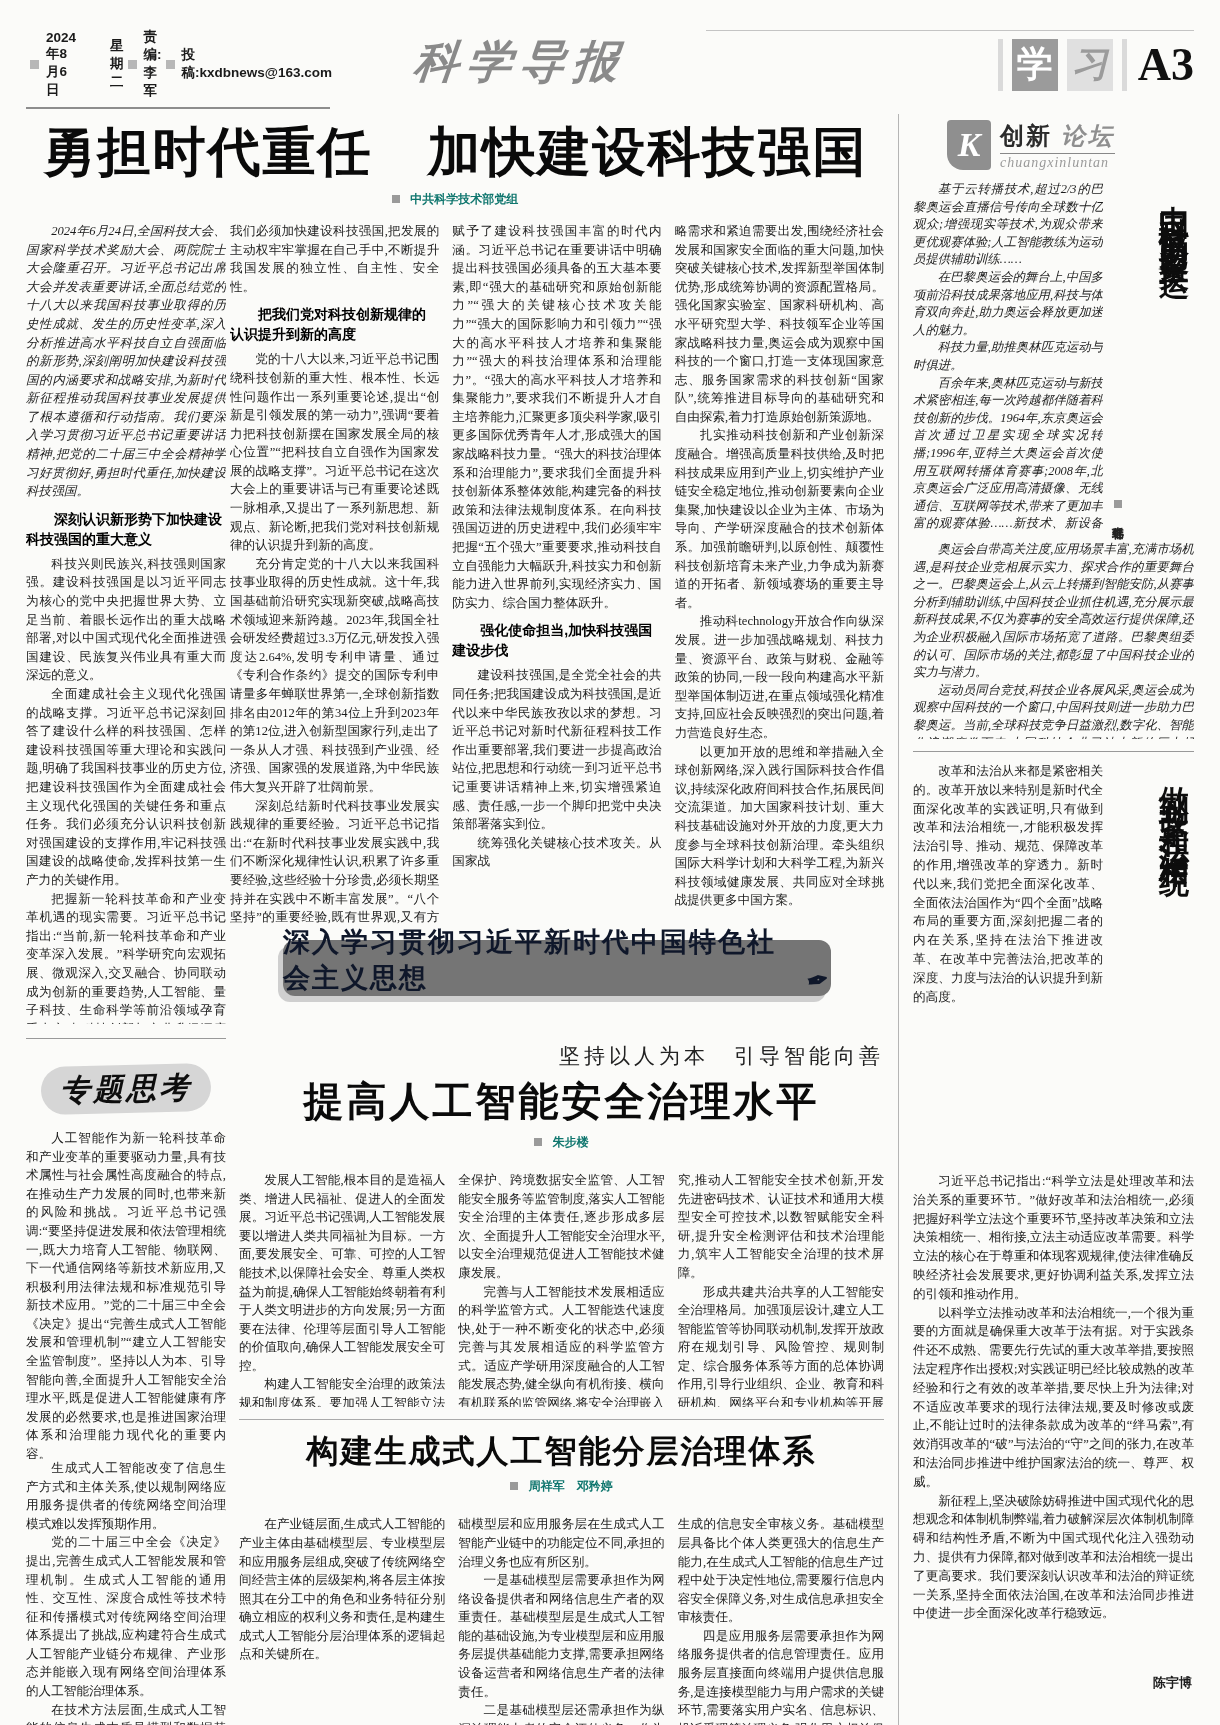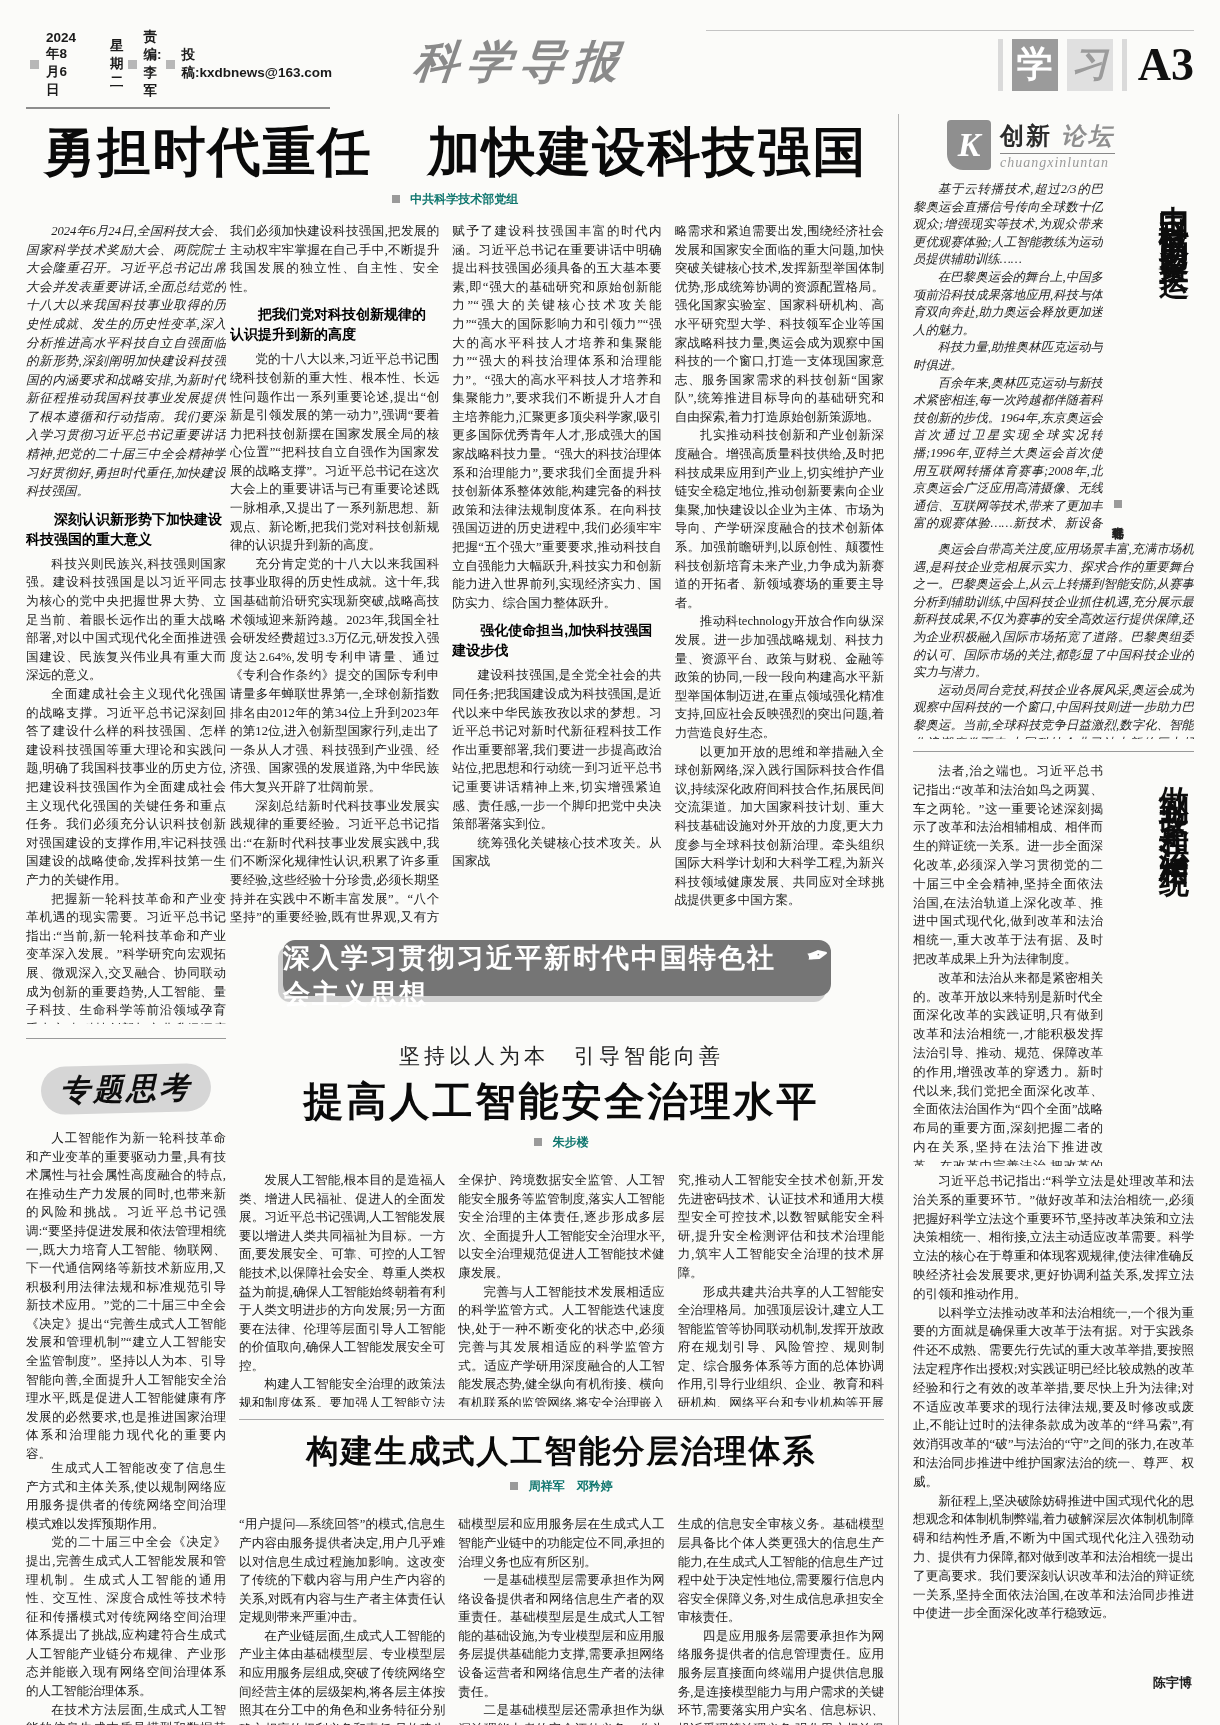--- a/index.html
+++ b/index.html
@@ -41,34 +41,34 @@
   .cgroup{flex:1;min-width:0;}
   .cols3{display:flex;gap:13px;}
   .cols3 .col{flex:1;min-width:0;}
   .a1cols{height:702px;}
   p{margin:0;font-size:12.6px;line-height:18.6px;text-align:justify;text-indent:2em;}
   p.cont{text-indent:0;}
   p.lead{font-style:italic;}
   h4{font:700 14px/20px "Liberation Sans",sans-serif;color:#000;margin:8px 0 6px;text-indent:2em;}
   
   .banner{width:548px;height:56px;margin:16px auto 0;background:#757575;border-radius:12px;
-          display:flex;align-items:flex-start;justify-content:center;gap:16px;color:#ffffff;
+          display:flex;align-items:flex-end;justify-content:center;gap:16px;color:#0f172a;
           font:900 27px "Liberation Sans",sans-serif;letter-spacing:2px;
           box-shadow:-5px 6px 0 #cfcfcf;}
   .pen{font-size:26px;transform:rotate(-12deg);flex:none;}
   
   .art2row{display:flex;gap:13px;margin-top:14px;}
   .colside{width:200px;flex:none;border-top:1px solid #999;}
   .badge{width:170px;height:48px;margin:26px auto 16px;background:#d6d6d6;border-radius:26px;
          display:flex;align-items:center;justify-content:center;color:#0d0d0d;
          font:900 italic 30px "Liberation Serif",serif;letter-spacing:3px;transform:rotate(-1.5deg);}
   .c1b{height:330px;}
   .c1c{height:272px;}
   .cgroup2{flex:1;min-width:0;display:flex;flex-direction:column;}
-  .kicker{text-align:center;font:400 21px "Liberation Sans",sans-serif;letter-spacing:4px;color:#222;margin-top:4px;}
+  .kicker{text-align:right;font:400 21px "Liberation Sans",sans-serif;letter-spacing:4px;color:#222;margin-top:4px;}
   h2.ai{font:900 40px/1.15 "Liberation Sans",sans-serif;letter-spacing:3px;text-align:center;margin:8px 0 2px;color:#0a0a0a;}
   .ai-body{height:236px;margin-top:6px;}
   .hr2{height:1px;background:#aaa;margin:12px 0 6px;}
   h3.gen{font:900 32px/1.2 "Liberation Sans",sans-serif;letter-spacing:2px;text-align:center;margin:6px 0 0;color:#0a0a0a;}
   .gen-body{height:268px;margin-top:6px;}
   
   .forum{display:flex;align-items:flex-start;gap:9px;padding:10px 0 2px 34px;}
   .klogo{width:44px;height:50px;flex:none;background:#8f8f8f;color:#fff;border-radius:4px 4px 4px 16px;
          display:flex;align-items:center;justify-content:center;font:700 italic 34px "Liberation Serif",serif;}
   .forum-names{display:flex;flex-direction:column;}
@@ -211,21 +211,20 @@
               </div>
           </div>
           <div class="hr2"></div>
           <h3 class="gen">构建生成式人工智能分层治理体系</h3>
           <div class="byline">
             <span class="bsq"></span>
             <span>周祥军　邓矜婷</span>
           </div>
           <div class="cols3 gen-body">
             <div class="col">
-                <p class="cont">“用户提问—系统回答”的模式,信息生产内容由服务提供者决定,用户几乎难以对信息生成过程施加影响。这改变了传统的下载内容与用户生产内容的关系,对既有内容与生产者主体责任认定规则带来严重冲击。</p>
                 <p class="p">在产业链层面,生成式人工智能的产业主体由基础模型层、专业模型层和应用服务层组成,突破了传统网络空间经营主体的层级架构,将各层主体按照其在分工中的角色和业务特征分别确立相应的权利义务和责任,是构建生成式人工智能分层治理体系的逻辑起点和关键所在。</p>
               </div>
             <div class="col">
                 <p class="cont">础模型层和应用服务层在生成式人工智能产业链中的功能定位不同,承担的治理义务也应有所区别。</p>
                 <p class="p">一是基础模型层需要承担作为网络设备提供者和网络信息生产者的双重责任。基础模型层是生成式人工智能的基础设施,为专业模型层和应用服务层提供基础能力支撑,需要承担网络设备运营者和网络信息生产者的法律责任。</p>
                 <p class="p">二是基础模型层还需承担作为纵深治理能力者的安全评估义务。作为人工智能技术体系和基础设施的提供者,基础模型层需要对模型训练数据的来源、质量、安全性承担治理义务,防范数据和生成安全等风险。</p>
               </div>
             <div class="col">
                 <p class="cont">生成的信息安全审核义务。基础模型层具备比个体人类更强大的信息生产能力,在生成式人工智能的信息生产过程中处于决定性地位,需要履行信息内容安全保障义务,对生成信息承担安全审核责任。</p>
                 <p class="p">四是应用服务层需要承担作为网络服务提供者的信息管理责任。应用服务层直接面向终端用户提供信息服务,是连接模型能力与用户需求的关键环节,需要落实用户实名、信息标识、投诉受理等治理义务,强化用户权益保障和内容合规管理。</p>
@@ -270,21 +269,20 @@
             <p class="p">奥运会自带高关注度,应用场景丰富,充满市场机遇,是科技企业竞相展示实力、探求合作的重要舞台之一。巴黎奥运会上,从云上转播到智能安防,从赛事分析到辅助训练,中国科技企业抓住机遇,充分展示最新科技成果,不仅为赛事的安全高效运行提供保障,还为企业积极融入国际市场拓宽了道路。巴黎奥组委的认可、国际市场的关注,都彰显了中国科技企业的实力与潜力。</p>
             <p class="p">运动员同台竞技,科技企业各展风采,奥运会成为观察中国科技的一个窗口,中国科技则进一步助力巴黎奥运。当前,全球科技竞争日益激烈,数字化、智能化浪潮席卷而来,中国科技企业已站上新的历史起点。以创新驱动发展,以开放促进合作,中国科技企业将以丰富卓越的创新成果,继续为世界带来惊喜。</p>
           </div>
       </div>
 
       <div class="hrule"></div>
 
       <div class="law">
         <div class="law-top">
           <div class="law-col col">
-              <p class="p">法者,治之端也。习近平总书记指出:“改革和法治如鸟之两翼、车之两轮。”这一重要论述深刻揭示了改革和法治相辅相成、相伴而生的辩证统一关系。进一步全面深化改革,必须深入学习贯彻党的二十届三中全会精神,坚持全面依法治国,在法治轨道上深化改革、推进中国式现代化,做到改革和法治相统一,重大改革于法有据、及时把改革成果上升为法律制度。</p>
               <p class="p">改革和法治从来都是紧密相关的。改革开放以来特别是新时代全面深化改革的实践证明,只有做到改革和法治相统一,才能积极发挥法治引导、推动、规范、保障改革的作用,增强改革的穿透力。新时代以来,我们党把全面深化改革、全面依法治国作为“四个全面”战略布局的重要方面,深刻把握二者的内在关系,坚持在法治下推进改革、在改革中完善法治,把改革的深度、力度与法治的认识提升到新的高度。</p>
             </div>
           <div class="vtwrap">
             <div class="vtitle vtitle2">做到改革和法治相统一</div>
           </div>
         </div>
         <div class="law-full col">
             <p class="p">习近平总书记指出:“科学立法是处理改革和法治关系的重要环节。”做好改革和法治相统一,必须把握好科学立法这个重要环节,坚持改革决策和立法决策相统一、相衔接,立法主动适应改革需要。科学立法的核心在于尊重和体现客观规律,使法律准确反映经济社会发展要求,更好协调利益关系,发挥立法的引领和推动作用。</p>
             <p class="p">以科学立法推动改革和法治相统一,一个很为重要的方面就是确保重大改革于法有据。对于实践条件还不成熟、需要先行先试的重大改革举措,要按照法定程序作出授权;对实践证明已经比较成熟的改革经验和行之有效的改革举措,要尽快上升为法律;对不适应改革要求的现行法律法规,要及时修改或废止,不能让过时的法律条款成为改革的“绊马索”,有效消弭改革的“破”与法治的“守”之间的张力,在改革和法治同步推进中维护国家法治的统一、尊严、权威。</p>
             <p class="p">新征程上,坚决破除妨碍推进中国式现代化的思想观念和体制机制弊端,着力破解深层次体制机制障碍和结构性矛盾,不断为中国式现代化注入强劲动力、提供有力保障,都对做到改革和法治相统一提出了更高要求。我们要深刻认识改革和法治的辩证统一关系,坚持全面依法治国,在改革和法治同步推进中使进一步全面深化改革行稳致远。</p>

